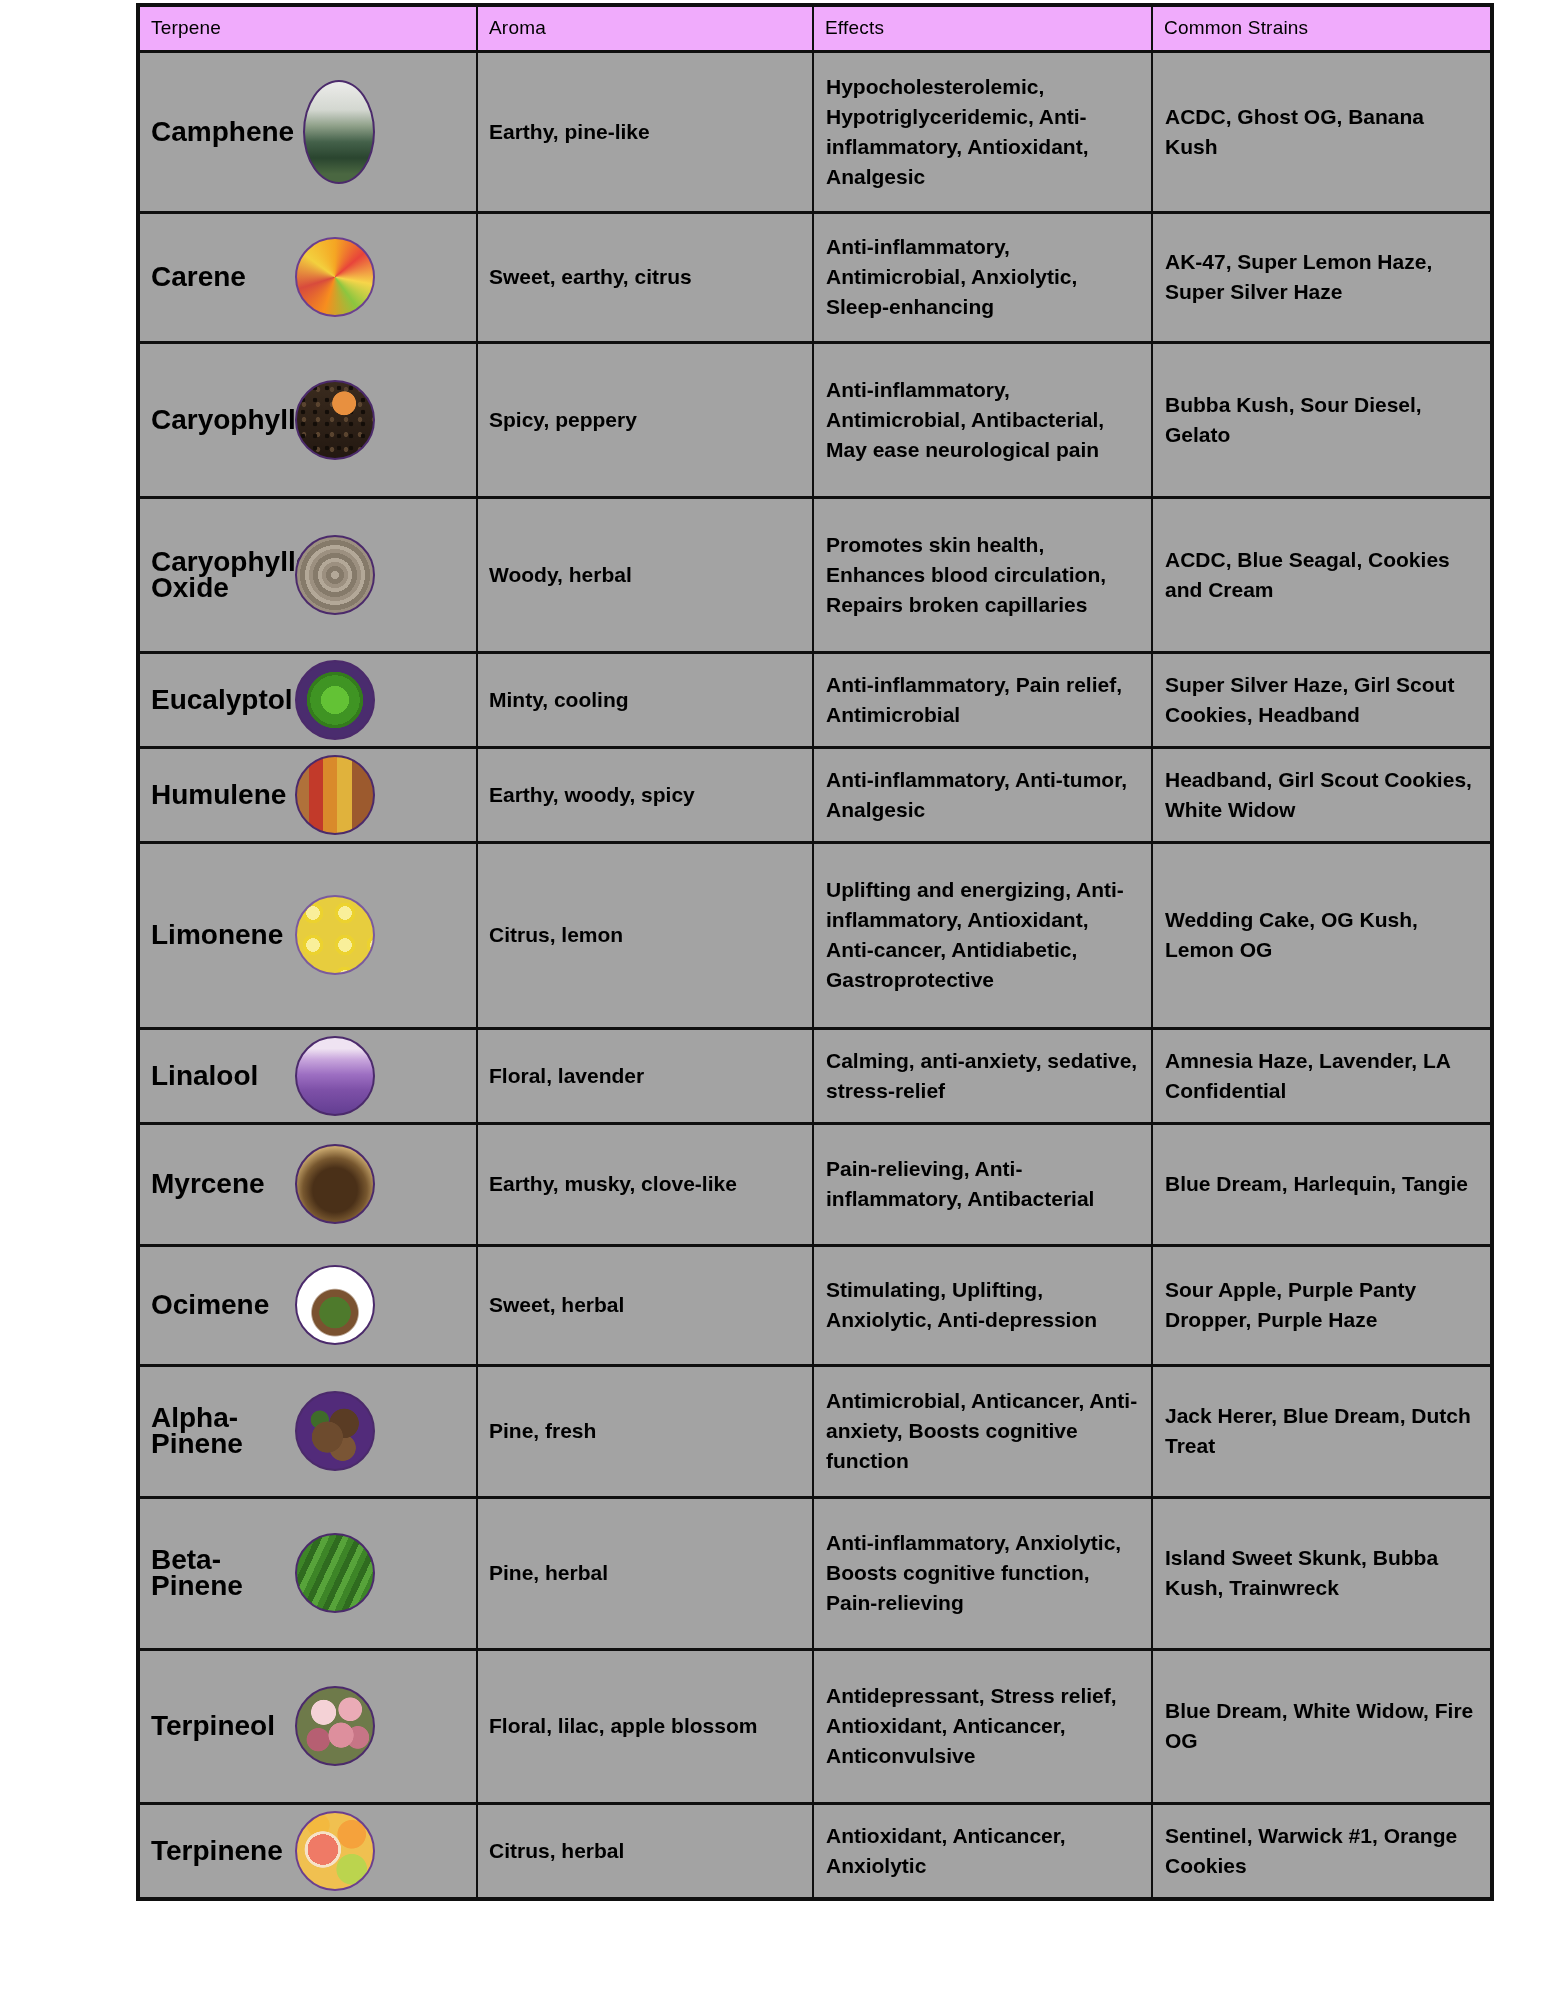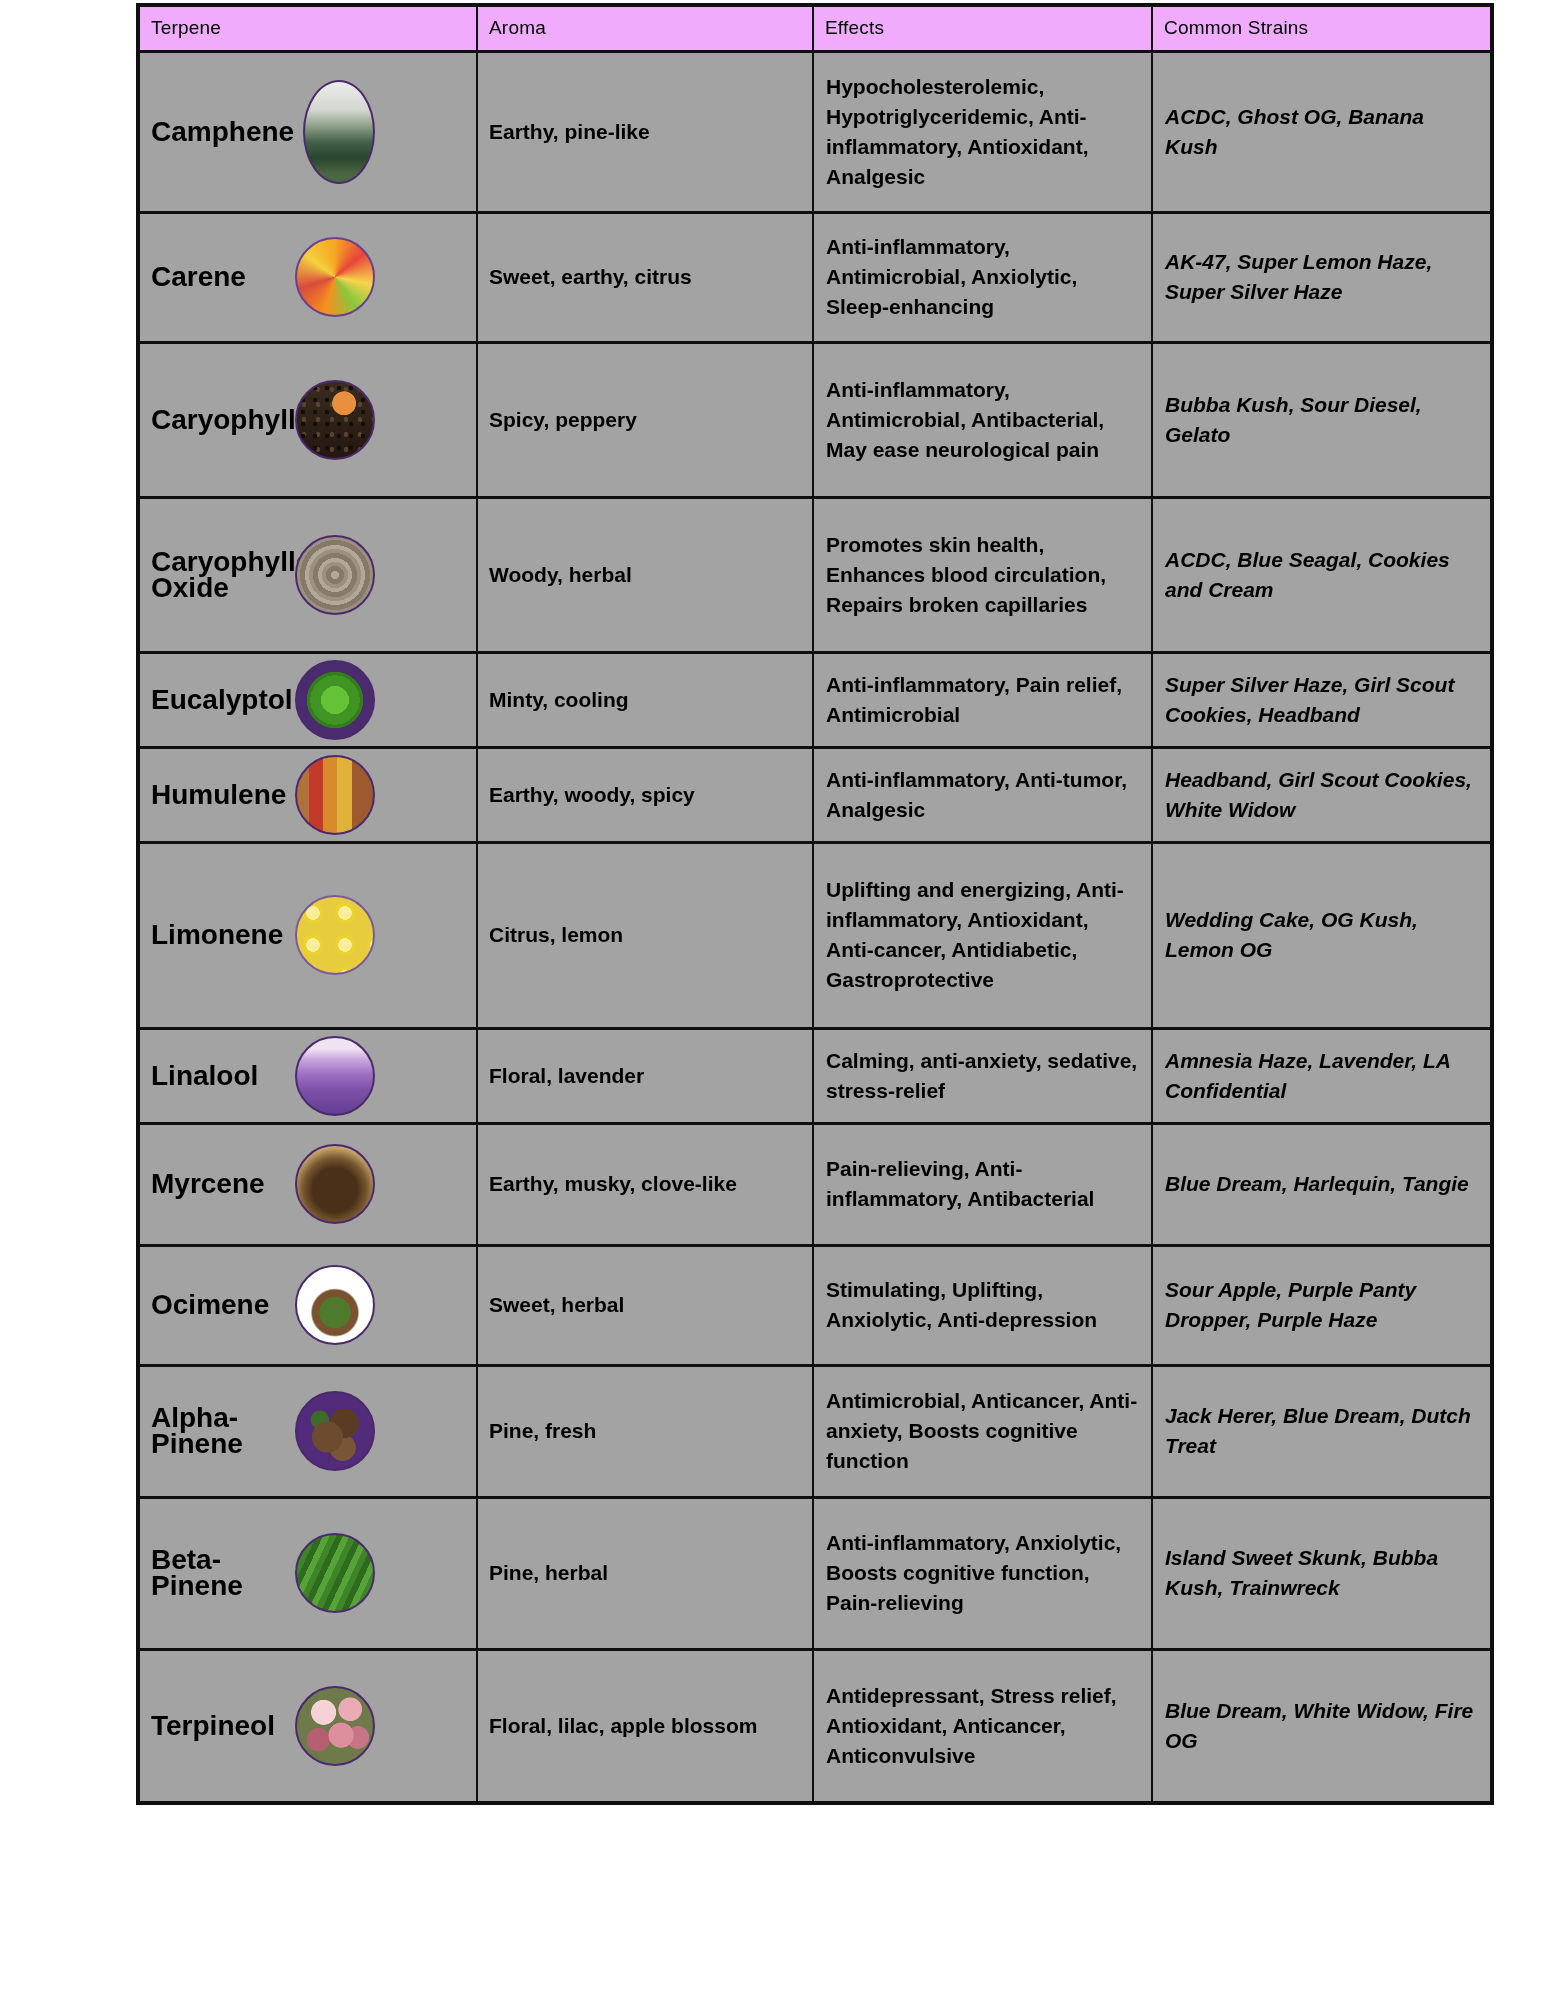--- a/index.html
+++ b/index.html
@@ -33,21 +33,21 @@
     background: #f0abfc;
     font-size: 19px;
     font-weight: 400;
     padding: 4px 8px 4px 11px;
     letter-spacing: 0.2px;
   }
   td { background: #a3a3a3; font-weight: 700; font-size: 21px; line-height: 30px; }
   td.c-terp  { padding: 6px 6px 6px 11px; }
   td.c-aroma { padding: 8px 38px 8px 11px; }
   td.c-eff   { padding: 8px 10px 8px 12px; }
-  td.c-str   { padding: 8px 12px 8px 12px; font-style: italic; }
+  td.c-str   { padding: 8px 12px 8px 12px; }
   .terp-flex { display: flex; align-items: center; }
   .terp-name { flex: 1 1 0; min-width: 0; font-size: 28px; line-height: 26px; }
   .circ {
     flex: 0 0 auto;
     width: 80px; height: 80px;
     border-radius: 50%;
     margin-right: 95px;
     border: 2px solid #4b2a6b;
     box-sizing: border-box;
   }
@@ -281,15 +281,26 @@
           <div class="terp-flex">
       <span class="terp-name">Terpineol</span>
       <span class="circ img-terpineol"></span>
     </div>
         </td>
     <td class="c-aroma">Floral, lilac, apple blossom</td>
     <td class="c-eff">Antidepressant, Stress relief, Antioxidant, Anticancer, Anticonvulsive</td>
     <td class="c-str">Blue Dream, White Widow, Fire OG</td>
   </tr>
 
+  <tr class="r14">
+    <td class="c-terp">
+          <div class="terp-flex">
+      <span class="terp-name">Terpinene</span>
+      <span class="circ img-terpinene"></span>
+    </div>
+        </td>
+    <td class="c-aroma">Citrus, herbal</td>
+    <td class="c-eff">Antioxidant, Anticancer, Anxiolytic</td>
+    <td class="c-str">Sentinel, Warwick #1, Orange Cookies</td>
+  </tr>
 
 </tbody>
   </table>
 
 </body></html>

